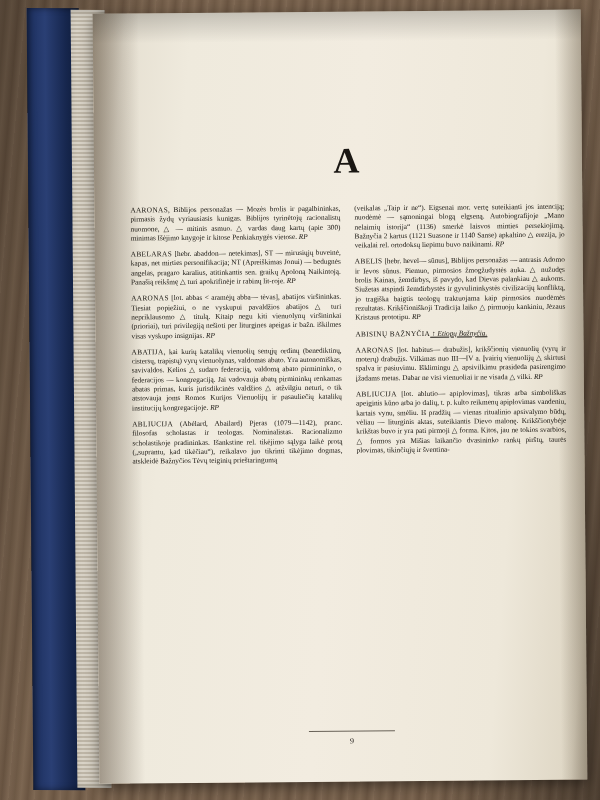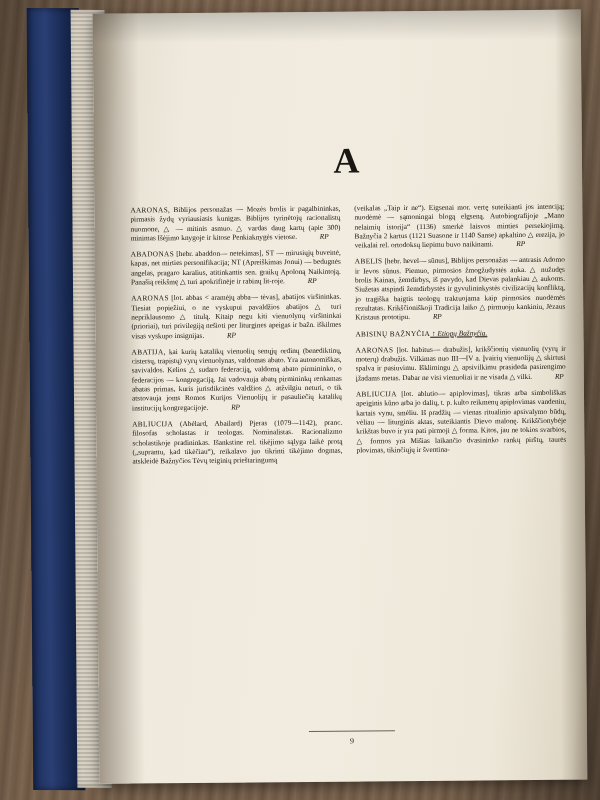--- a/index.html
+++ b/index.html
@@ -71,21 +71,21 @@
     width:50%;
     font-size:7.3px;
     line-height:9.3px;
     text-align:justify;
     color:#17140f;
     column-fill:auto;
   }
   .entry{margin-bottom:7px;}
   .hw{font-weight:normal;letter-spacing:.35px;}
   .it{font-style:italic;text-decoration:underline;}
-  .rp{font-style:italic;margin-left:21px;}
+  .rp{font-style:italic;}
   .footer{
     position:absolute;left:0;right:0;bottom:26px;
     text-align:center;
   }
   .rule{
     width:86px;height:1px;background:#3a332a;margin:0 auto 5px auto;opacity:.75;
   }
   .pageno{font-size:8px;color:#1a1713;}
   .shadowtop{
     position:absolute;left:78px;top:10px;width:488px;height:30px;
@@ -106,21 +106,21 @@
 
       <div class="letterhead">A</div>
 
       <div class="cols">
 
         <div class="col">
           <div class="entry">
             <span class="hw">AARONAS</span><span>, Biblijos personažas — Mozės brolis ir pagalbininkas, pirmasis žydų vyriausiasis kunigas. Biblijos tyrinėtojų racionalistų nuomone, △ — mitinis asmuo. △ vardas daug kartų (apie 300) minimas Išėjimo knygoje ir kitose Penkiaknygės vietose.</span> <span class="rp">RP</span>
           </div>
           <div class="entry">
-            <span class="hw">ABADONAS</span><span> [hebr. abaddon— netekimas], ST — mirusiųjų buveinė, kapas, net mirties personifikacija; NT (Apreiškimas Jonui) — bedugnės angelas, pragaro karalius, atitinkantis sen. graikų Apoloną Naikintoją. Panašią reikšmę △ turi apokrifinėje ir rabinų lit-roje.</span> <span class="rp">RP</span>
+            <span class="hw">ABELARAS</span><span> [hebr. abaddon— netekimas], ST — mirusiųjų buveinė, kapas, net mirties personifikacija; NT (Apreiškimas Jonui) — bedugnės angelas, pragaro karalius, atitinkantis sen. graikų Apoloną Naikintoją. Panašią reikšmę △ turi apokrifinėje ir rabinų lit-roje.</span> <span class="rp">RP</span>
           </div>
           <div class="entry">
             <span class="hw">AARONAS</span><span> [lot. abbas &lt; aramėjų abba— tėvas], abatijos viršininkas. Tiesiat popiežiui, o ne vyskupui pavaldžios abatijos △ turi nepriklausomo △ titulą. Kitaip negu kiti vienuolynų viršininkai (prioriai), turi privilegiją nešioti per liturgines apeigas ir bažn. iškilmes visas vyskupo insignijas.</span> <span class="rp">RP</span>
           </div>
           <div class="entry">
             <span class="hw">ABATIJA</span><span>, kai kurių katalikų vienuolių senųjų ordinų (benediktinų, cistersų, trapistų) vyrų vienuolynas, valdomas abato. Yra autonomiškas, savivaldos. Kelios △ sudaro federaciją, valdomą abato pirmininko, o federacijos — kongregaciją. Jai vadovauja abatų pirmininkų renkamas abatas primas, kuris jurisdikcinės valdžios △ atžvilgiu neturi, o tik atstovauja joms Romos Kurijos Vienuolijų ir pasauliečių katalikų institucijų kongregacijoje.</span> <span class="rp">RP</span>
           </div>
           <div class="entry">
             <span class="hw">ABLIUCIJA</span><span> (Abélard, Abailard) Pjeras (1079—1142), pranc. filosofas scholastas ir teologas. Nominalistas. Racionalizmo scholastikoje pradininkas. Išankstine rel. tikėjimo sąlyga laikė protą („suprantu, kad tikėčiau“), reikalavo juo tikrinti tikėjimo dogmas, atskleidė Bažnyčios Tėvų teiginių prieštaringumą</span> <span class="rp"></span>
           </div>

